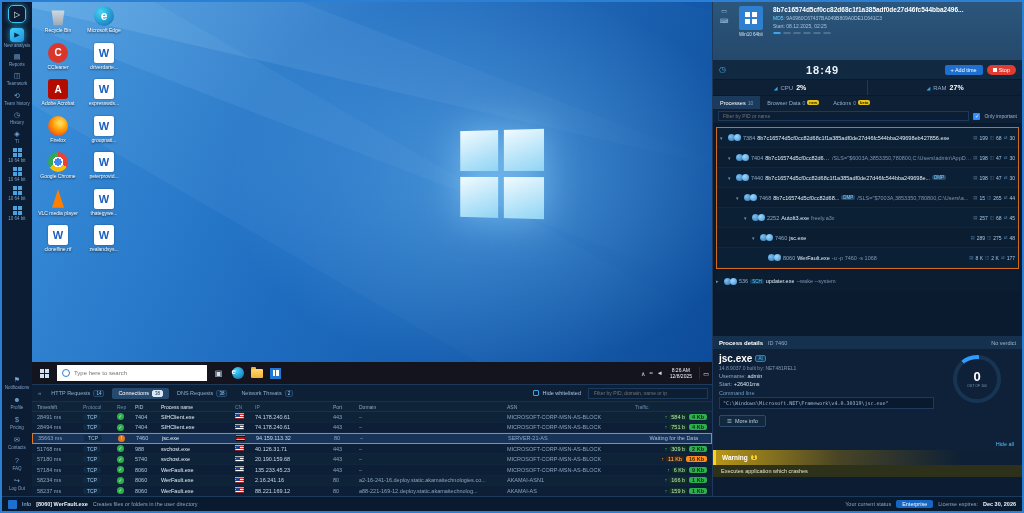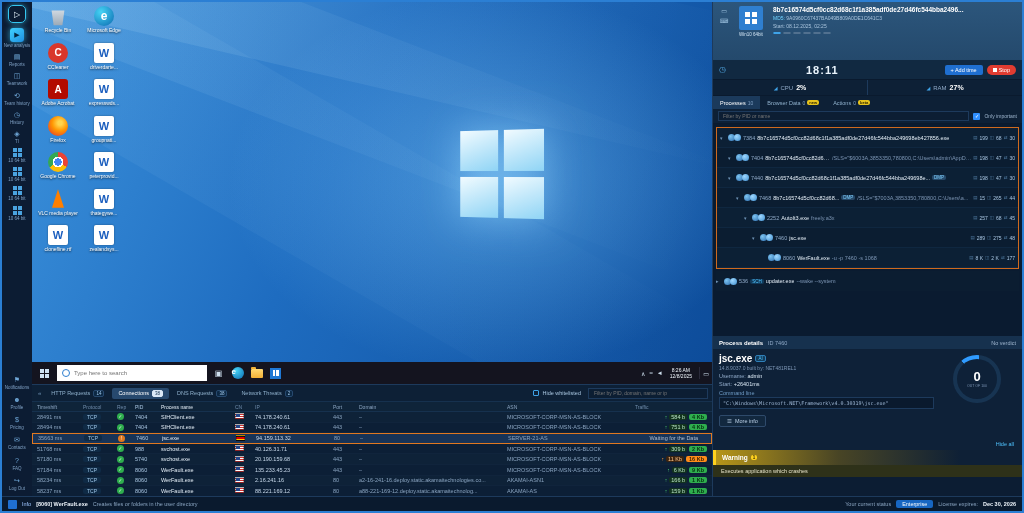--- a/index.html
+++ b/index.html
@@ -606,21 +606,21 @@
               <span class="tag"></span>
               <span class="tag"></span>
               <span class="tag"></span>
               <span class="tag"></span>
             </div>
         </div>
       </div>
 
       <div class="rp-timer">
         <span class="timer-ic">◷</span>
-        <span class="timer-text">18:11</span>
+        <span class="timer-text">18:49</span>
         <span class="btn-add">+ Add time</span>
         <span class="btn-stop">
             <span class="stop-sq"></span>
             <span>Stop</span>
           </span>
       </div>
 
       <div class="rp-meters">
         <div class="meter">
           <span class="mic">◢</span>

